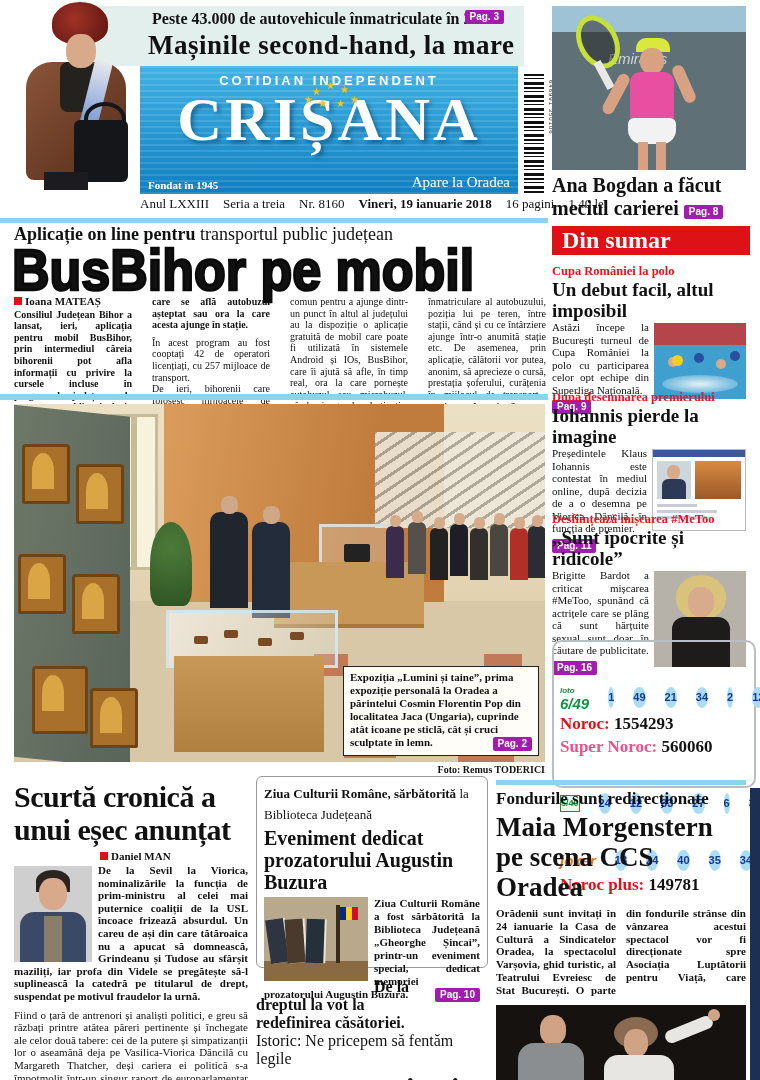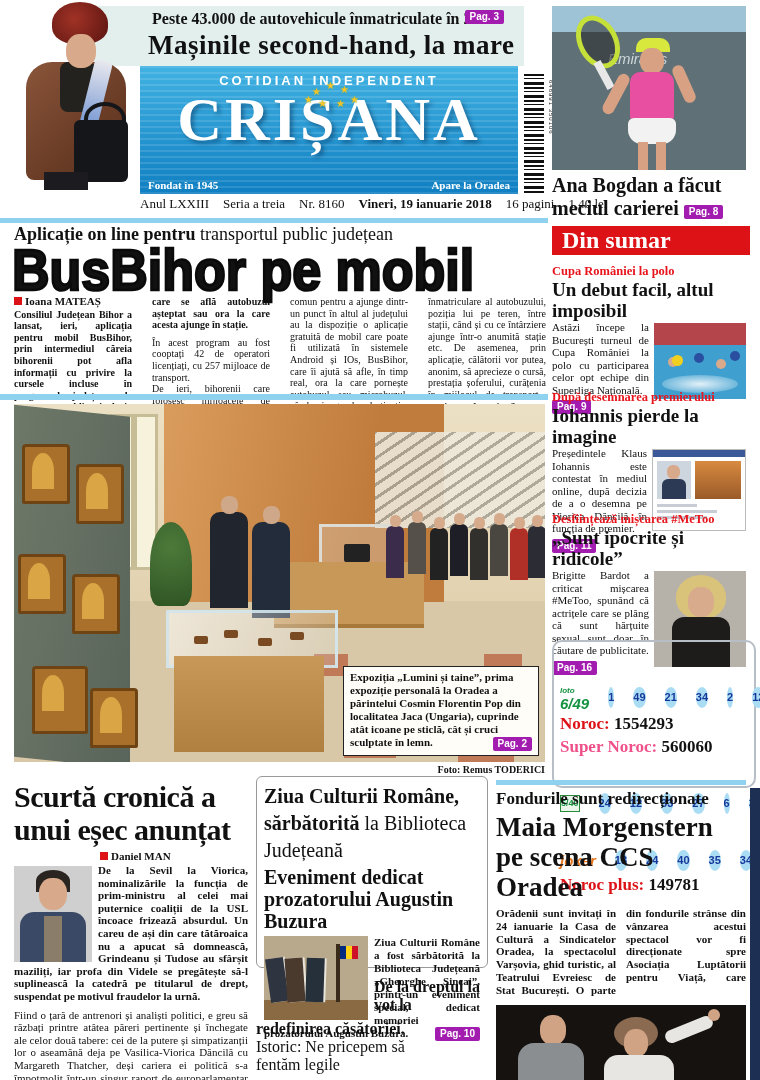--- a/index.html
+++ b/index.html
@@ -20,21 +20,21 @@
   #masthead{left:140px;top:66px;width:378px;height:128px;
      background-image:repeating-linear-gradient(to bottom,rgba(255,255,255,.12) 0 2px,rgba(255,255,255,0) 2px 6px),
                       linear-gradient(#41b2e2,#0f7fc2);}
   #tagline{position:absolute;top:7px;width:100%;text-align:center;color:#fff;
      font-family:"Liberation Sans","DejaVu Sans",sans-serif;font-weight:bold;font-size:13px;letter-spacing:3px;}
   #mast-title{position:absolute;top:18px;width:100%;text-align:center;color:#fff;font-weight:bold;
      font-size:62px;letter-spacing:3px;text-shadow:3px 3px 4px rgba(0,40,80,.45);}
   .star{position:absolute;color:#f4c428;font-size:10px;text-shadow:0 0 2px #7a5;}
   .star::before{content:"★";}
   #fondat{position:absolute;left:8px;bottom:3px;color:#fff;font-weight:bold;font-size:11px;}
-  #apare{position:absolute;right:8px;bottom:3px;color:#fff;font-weight:bold;font-size:11px;}
+  #apare{position:absolute;right:8px;bottom:3px;color:#fff;font-weight:normal;font-size:15px;}
   #barcode{left:524px;top:74px;width:20px;height:120px;
      background:repeating-linear-gradient(to bottom,#111 0 2px,#fff 2px 4px,#111 4px 5px,#fff 5px 8px,#111 8px 11px,#fff 11px 13px);}
   #barcode-digits{left:544px;top:80px;width:10px;height:110px;font-family:"Liberation Sans",sans-serif;
      font-size:6px;color:#222;writing-mode:vertical-rl;letter-spacing:1px;}
   #issue-line{left:140px;top:196px;width:406px;display:flex;gap:14px;font-size:13px;white-space:nowrap;}
   #issue-line .b{font-weight:bold;}
   #bar1{left:0;top:218px;width:548px;height:5px;background:#8ed2ef;}
 
   
   #woman{left:0;top:2px;width:150px;height:188px;}
@@ -160,21 +160,21 @@
   #bl .lead{font-weight:bold;}
   #bl .txt{font-size:11px;line-height:12.6px;}
   #man-illo{float:left;width:78px;height:96px;margin:2px 6px 2px 0;background:#cfcfcf;position:relative;overflow:hidden;}
   #man-illo .hair{position:absolute;left:22px;top:4px;width:34px;height:22px;border-radius:50% 50% 0 0;background:#2a2520;}
   #man-illo .face{position:absolute;left:25px;top:12px;width:28px;height:32px;border-radius:45%;background:#d8a98a;}
   #man-illo .jack{position:absolute;left:6px;top:46px;width:66px;height:50px;border-radius:14px 14px 0 0;background:#3a4a66;}
   #man-illo .shirt{position:absolute;left:30px;top:50px;width:18px;height:46px;background:#8a7d6a;}
 
   #bc{left:256px;top:776px;width:232px;height:304px;}
   #bc-box{border:1px solid #999;border-radius:6px;padding:6px 7px;height:178px;}
-  #bc-kicker{font-size:20px;line-height:27px;}
+  #bc-kicker{font-size:13px;line-height:21px;}
   #bc-kicker .b{font-weight:bold;}
   #bc-headline{font-weight:bold;font-size:20px;line-height:22px;margin-top:2px;}
   #books-illo{float:left;width:104px;height:84px;margin:4px 6px 0 0;background:#b9a98c;position:relative;overflow:hidden;}
   #books-illo .table{position:absolute;bottom:0;width:100%;height:20px;background:#8a6a42;}
   #books-illo .bk{position:absolute;bottom:18px;width:18px;height:44px;background:#2e3440;transform:rotate(-8deg);box-shadow:2px 0 0 #e8e4da;}
   #books-illo .bk2{left:22px;background:#4a3a2e;transform:rotate(-4deg);}
   #books-illo .bk3{left:42px;background:#26303a;transform:rotate(2deg);}
   #books-illo .pole{position:absolute;left:72px;top:8px;width:4px;height:58px;background:#3a2a1a;}
   #books-illo .flag{position:absolute;left:76px;top:10px;width:18px;height:13px;
       background:linear-gradient(90deg,#002b7f 0 33%,#fcd116 33% 66%,#ce1126 66%);}

